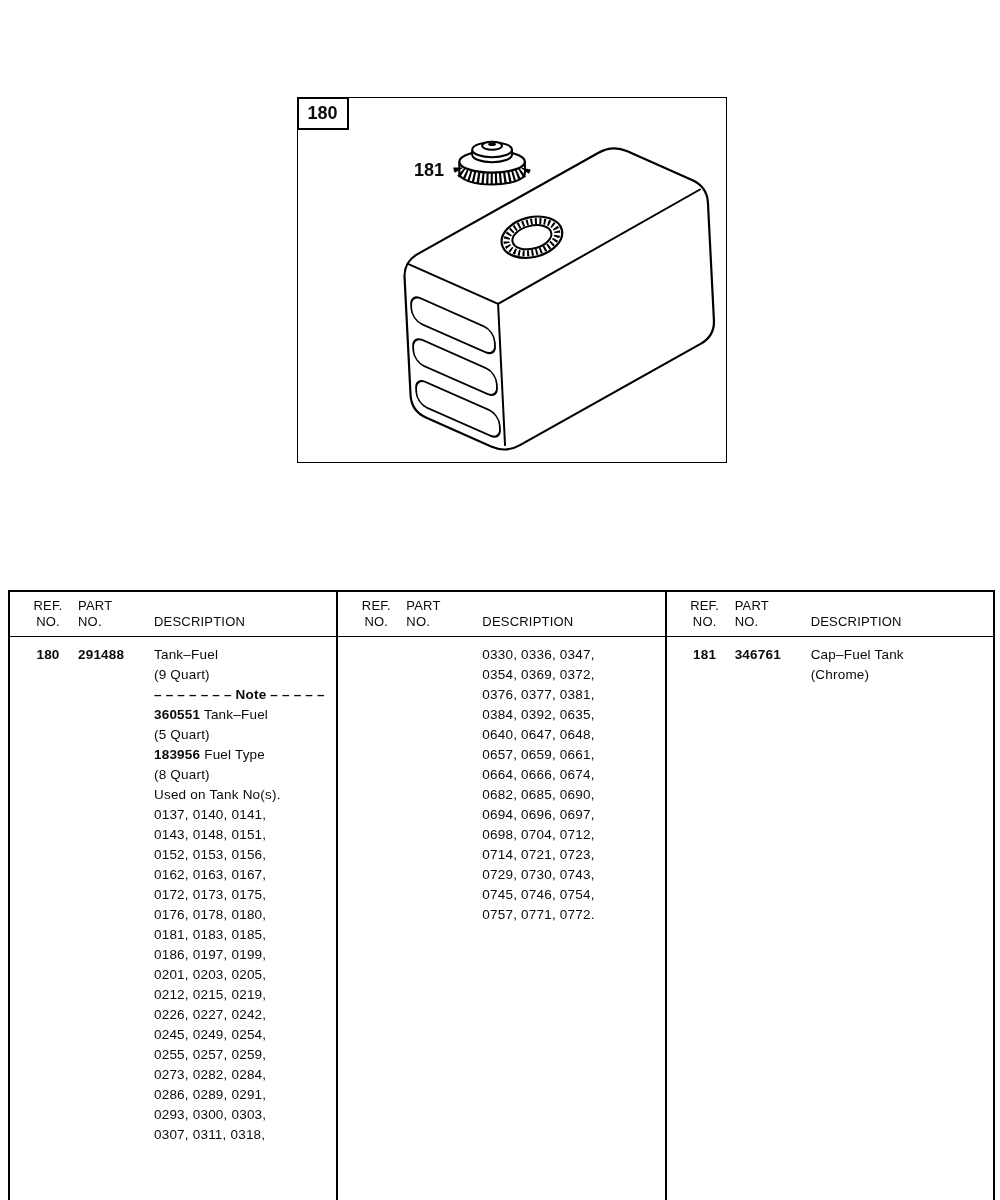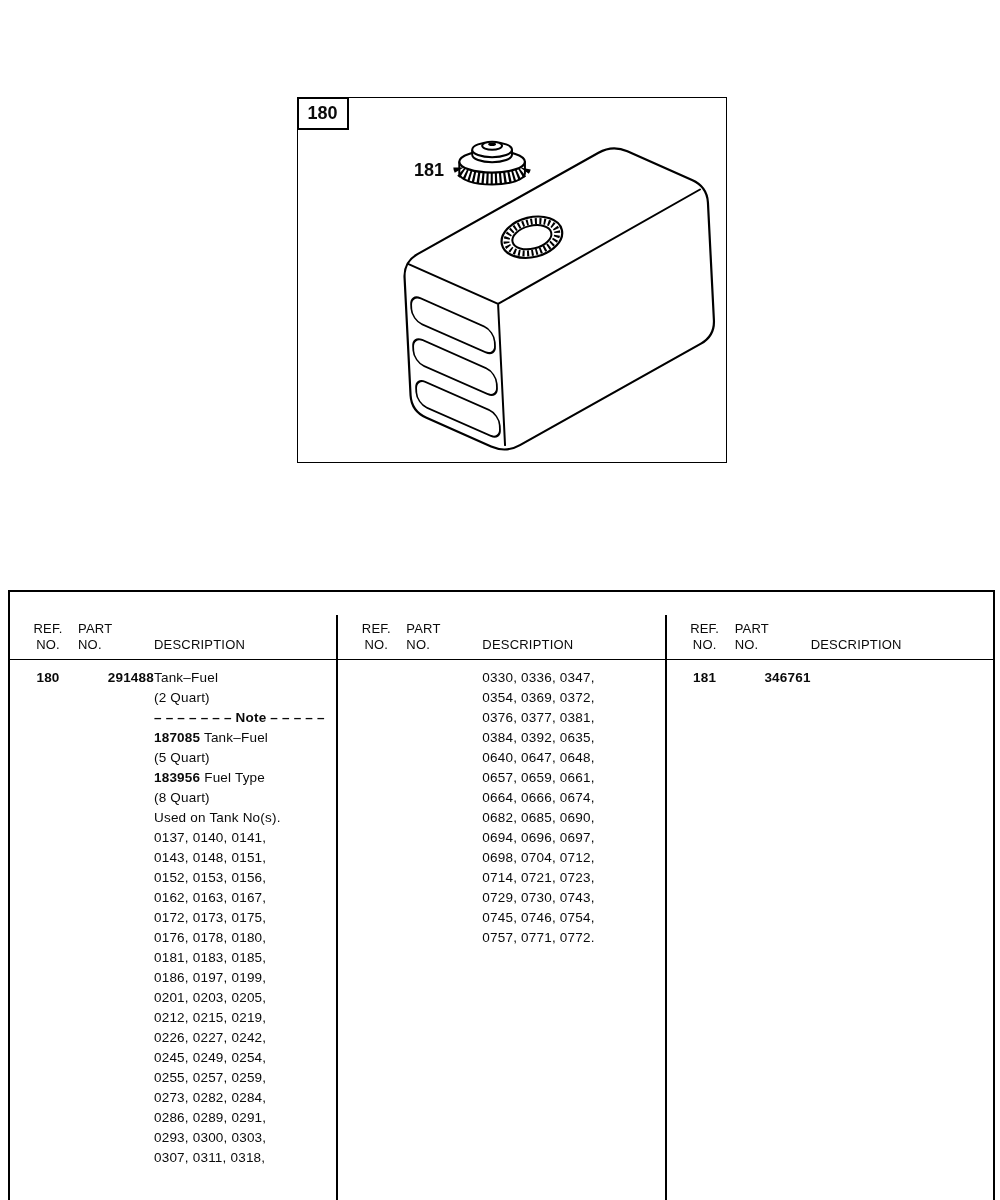--- a/index.html
+++ b/index.html
@@ -40,21 +40,20 @@
     border-top-width: 2.5px;
     border-bottom: 0;
     display: flex;
     background: #fff;
   }
   .col-group {
     flex: 1 1 0;
     border-right: 2px solid #000;
     display: flex; flex-direction: column;
     overflow: hidden;
-    margin-top: 23px;
   }
   .col-group:last-child { border-right: 0; }
 
   .col-header {
     height: 45px; flex: none;
     border-bottom: 1.5px solid #000;
     display: flex; align-items: flex-start;
     padding-top: 6px;
     font-size: 13px; line-height: 16px;
     letter-spacing: 0.2px;
@@ -64,21 +63,21 @@
   .h-desc { flex: 1; padding-top: 16px; }
 
   .col-body {
     flex: 1;
     padding-top: 8px;
     font-size: 13.5px; line-height: 20px;
     letter-spacing: 0.2px;
   }
   .part-row { display: flex; align-items: flex-start; }
   .b-ref  { margin-left: 8px; width: 60px; text-align: center; font-weight: 700; flex: none; }
-  .b-part { width: 76px; text-align: right; font-weight: 700; flex: none; }
+  .b-part { width: 76px; text-align: left; font-weight: 700; flex: none; }
   .b-desc { flex: 1; padding-right: 8px; }
   .bold { font-weight: 700; }
 </style>
 </head>
 <body>
 
 <div class="diagram-box">
   <svg class="diagram-svg" viewBox="0 0 430 366" xmlns="http://www.w3.org/2000/svg">
 
     <path d="M120,157 L302,55 Q316,47 331,53.5 L396,82.5 Q411,89 412,105 L418,223 Q419,239 405,247 L223,349 Q209,357 194,350.5 L129,321.5 Q114,315 113,299 L107,181 Q106,165 120,157 Z" fill="#ffffff" stroke="#000" stroke-width="2.2"></path>
@@ -127,23 +126,23 @@
       <div class="h-desc">
         <div>DESCRIPTION</div>
       </div>
     </div>
     <div class="col-body">
         <div class="part-row">
           <div class="b-ref">180</div>
           <div class="b-part">291488</div>
           <div class="b-desc">
             <div class="desc-line"><span>Tank–Fuel</span></div>
-            <div class="desc-line"><span>(2 Quart)</span></div>
+            <div class="desc-line"><span>(9 Quart)</span></div>
             <div class="desc-line"><span class="bold">– – – – – – – Note – – – – –</span></div>
-            <div class="desc-line"><span class="bold">187085</span><span> Tank–Fuel</span></div>
+            <div class="desc-line"><span class="bold">360551</span><span> Tank–Fuel</span></div>
             <div class="desc-line"><span>(5 Quart)</span></div>
             <div class="desc-line"><span class="bold">183956</span><span> Fuel Type</span></div>
             <div class="desc-line"><span>(8 Quart)</span></div>
             <div class="desc-line"><span>Used on Tank No(s).</span></div>
             <div class="desc-line"><span>0137, 0140, 0141,</span></div>
             <div class="desc-line"><span>0143, 0148, 0151,</span></div>
             <div class="desc-line"><span>0152, 0153, 0156,</span></div>
             <div class="desc-line"><span>0162, 0163, 0167,</span></div>
             <div class="desc-line"><span>0172, 0173, 0175,</span></div>
             <div class="desc-line"><span>0176, 0178, 0180,</span></div>
@@ -212,17 +211,21 @@
         <div>NO.</div>
       </div>
       <div class="h-desc">
         <div>DESCRIPTION</div>
       </div>
     </div>
     <div class="col-body">
         <div class="part-row">
           <div class="b-ref">181</div>
           <div class="b-part">346761</div>
+          <div class="b-desc">
+            <div class="desc-line"><span>Cap–Fuel Tank</span></div>
+            <div class="desc-line"><span>(Chrome)</span></div>
+          </div>
         </div>
       </div>
   </div>
 
 </div>
 
 </body></html>

